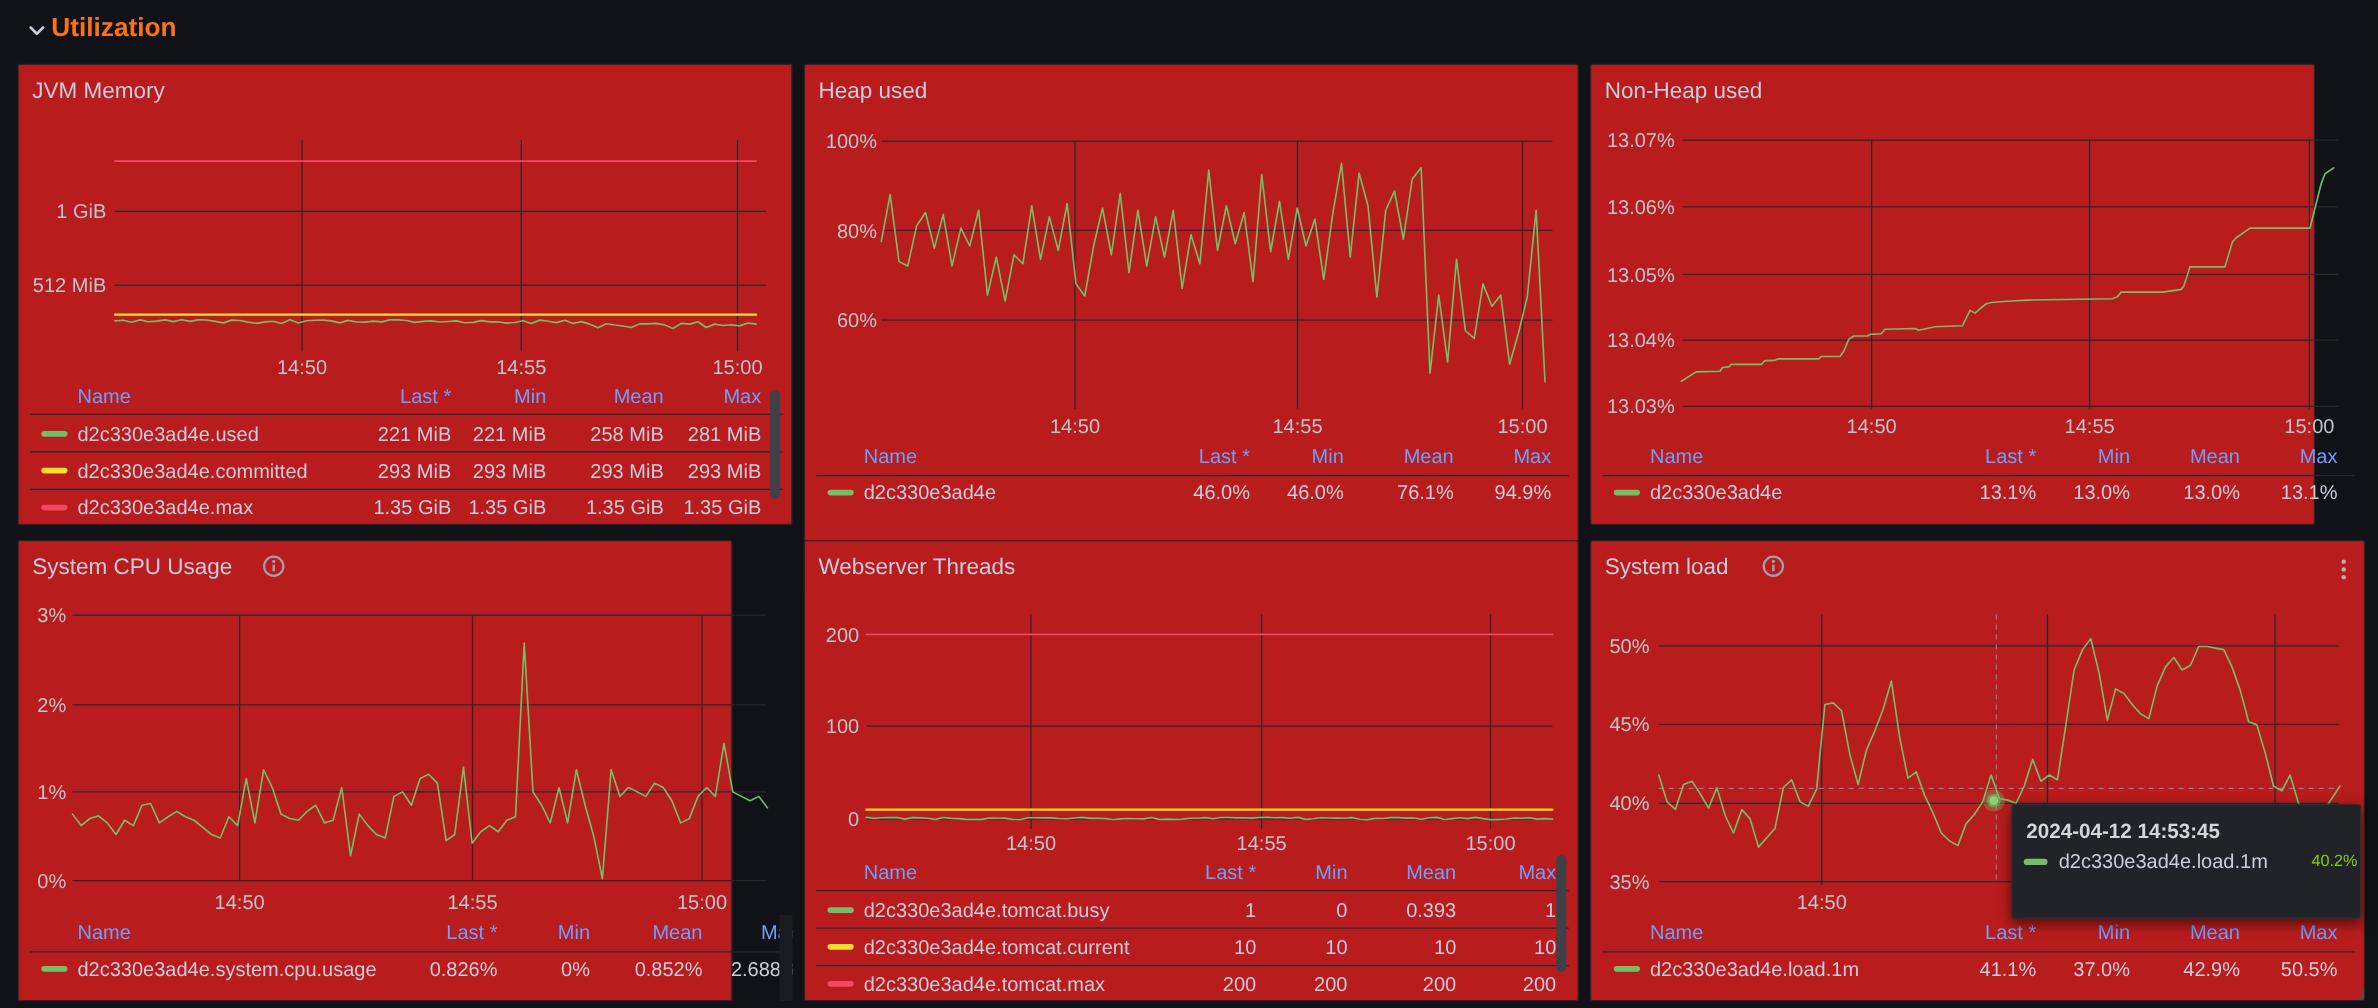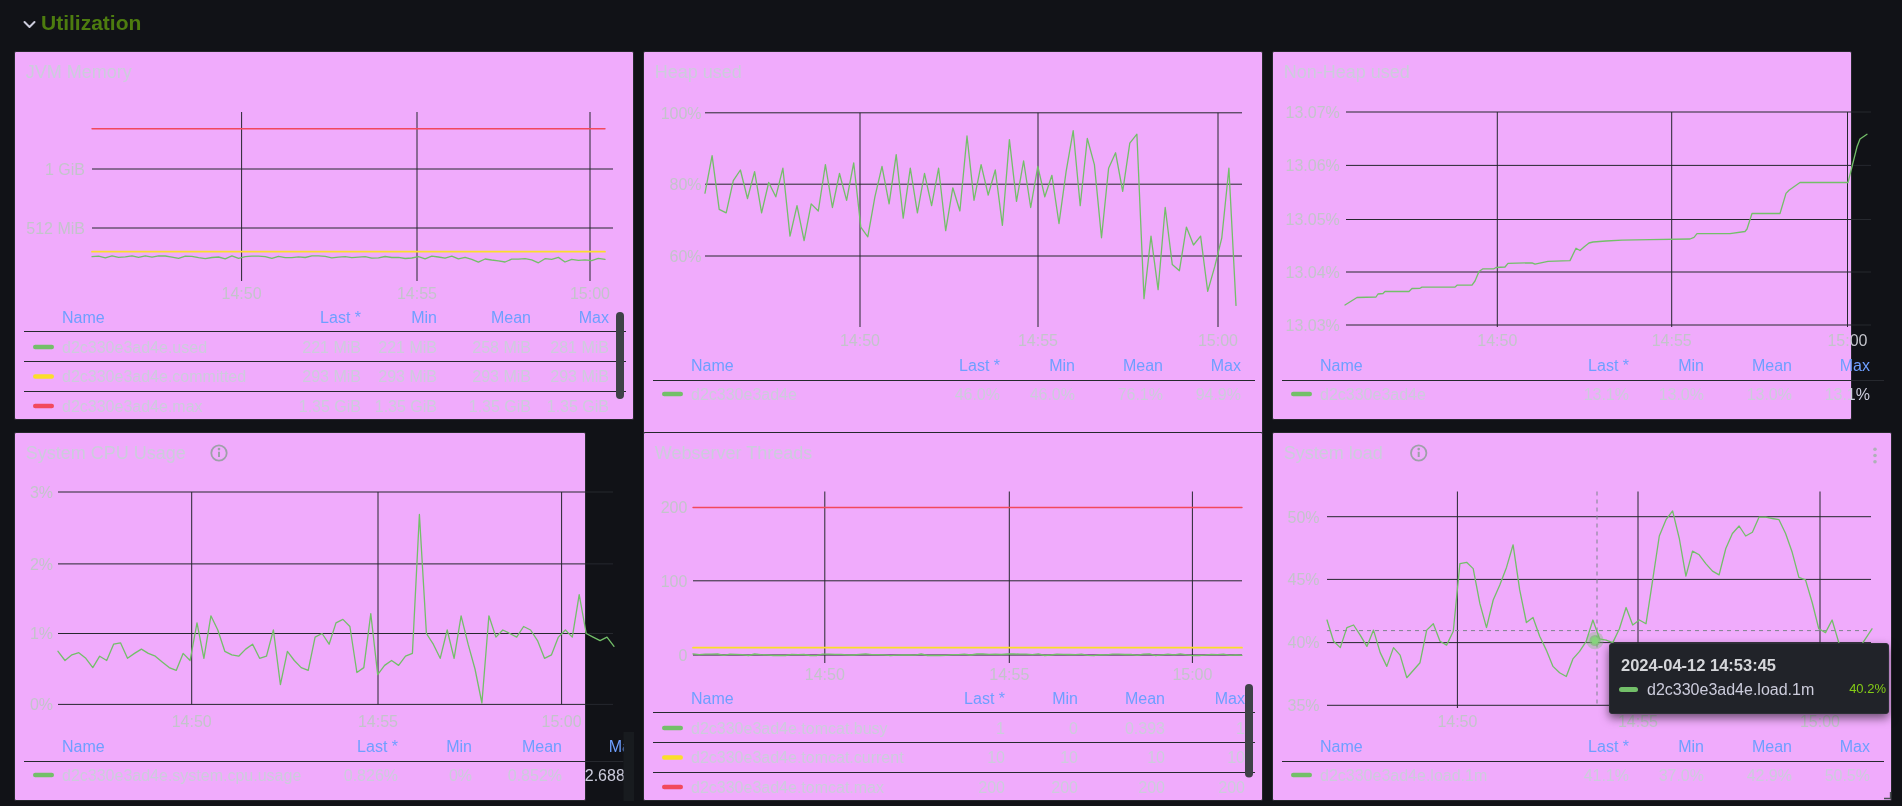--- a/index.html
+++ b/index.html
@@ -1,26 +1,26 @@
 <!DOCTYPE html>
 <html><head><meta charset="utf-8"><style>
 * { margin:0; padding:0; box-sizing:border-box; }
 html,body { width:1902px; height:806px; background:#111217; overflow:hidden;
   font-family:"Liberation Sans", sans-serif; }
-.panel { position:absolute; background:#f0abfc; border:1px solid #25272c;
+.panel { position:absolute; background:#b91c1c; border:1px solid #25272c;
   border-radius:2px;text-align:center; }
 .panel svg { position:absolute; left:-1px; top:-1px; }
 </style></head>
 <body>
 
 <div style="position:absolute;left:0;top:0;height:40px">
 <svg width="40" height="40" style="position:absolute;left:0;top:0">
 <path d="M24.5 22 L29.5 27 L34.5 22" fill="none" stroke="#ccccdc" stroke-width="2" stroke-linecap="round" stroke-linejoin="round"></path>
 </svg>
-<div style="position:absolute;left:41px;top:11px;font-size:21px;font-weight:600;color:#4d7c0f;white-space:nowrap">Utilization</div>
+<div style="position:absolute;left:41px;top:11px;font-size:21px;font-weight:600;color:#f97316;white-space:nowrap">Utilization</div>
 </div>
 <div class="panel" style="left:14px;top:51px;width:620px;height:369px">
     <svg width="620" height="369" viewBox="0 0 620 369" font-family="Liberation Sans, sans-serif">
       <text x="11.8" y="27.0" font-size="18" fill="#ccccdc" text-anchor="start" font-weight="500">JVM Memory</text>
       <line x1="227.6" y1="61.0" x2="227.6" y2="230.0" stroke="#26282e" stroke-width="1"></line>
       <line x1="403.0" y1="61.0" x2="403.0" y2="230.0" stroke="#26282e" stroke-width="1"></line>
       <line x1="576.0" y1="61.0" x2="576.0" y2="230.0" stroke="#26282e" stroke-width="1"></line>
       <line x1="78.0" y1="118.0" x2="599.0" y2="118.0" stroke="#26282e" stroke-width="1"></line>
       <line x1="78.0" y1="177.0" x2="599.0" y2="177.0" stroke="#26282e" stroke-width="1"></line>
       <text x="71.0" y="123.8" font-size="16" fill="#c3c4cb" text-anchor="end" font-weight="normal">1 GiB</text>
@@ -249,19 +249,19 @@
       <rect x="19.0" y="340.8" width="21" height="4.5" rx="2.25" fill="#73bf69"></rect>
       <text x="48.0" y="348.5" font-size="16" fill="#ccccdc" text-anchor="start" font-weight="normal">d2c330e3ad4e.load.1m</text>
       <text x="357.0" y="348.5" font-size="16" fill="#ccccdc" text-anchor="end" font-weight="normal">41.1%</text>
       <text x="432.0" y="348.5" font-size="16" fill="#ccccdc" text-anchor="end" font-weight="normal">37.0%</text>
       <text x="520.0" y="348.5" font-size="16" fill="#ccccdc" text-anchor="end" font-weight="normal">42.9%</text>
       <text x="598.0" y="348.5" font-size="16" fill="#ccccdc" text-anchor="end" font-weight="normal">50.5%</text>
       <path d="M618.5 360 L618.5 366.5 L612 366.5" fill="none" stroke="#4a4d53" stroke-width="1.3"></path>
     </svg>
   </div>
 
-<div style="position:absolute;left:1609px;top:643px;width:280px;height:71px;
+<div style="position:absolute;left:1609px;top:643px;width:280px;height:92px;
 background:#212329;border:1px solid #2c2f35;border-radius:3px;
 box-shadow:0 4px 10px rgba(0,0,0,0.55);z-index:10">
  <div style="position:absolute;left:11px;top:12px;font-size:16.5px;font-weight:600;color:#d5d6da">2024-04-12 14:53:45</div>
  <div style="position:absolute;left:9px;top:43px;width:19px;height:5px;border-radius:2.5px;background:#73bf69"></div>
  <div style="position:absolute;left:37px;top:37px;font-size:16px;color:#ccccdc">d2c330e3ad4e.load.1m</div>
  <div style="position:absolute;right:2px;top:37px;font-size:13px;color:#84cc16">40.2%</div>
 </div>
 </body></html>

